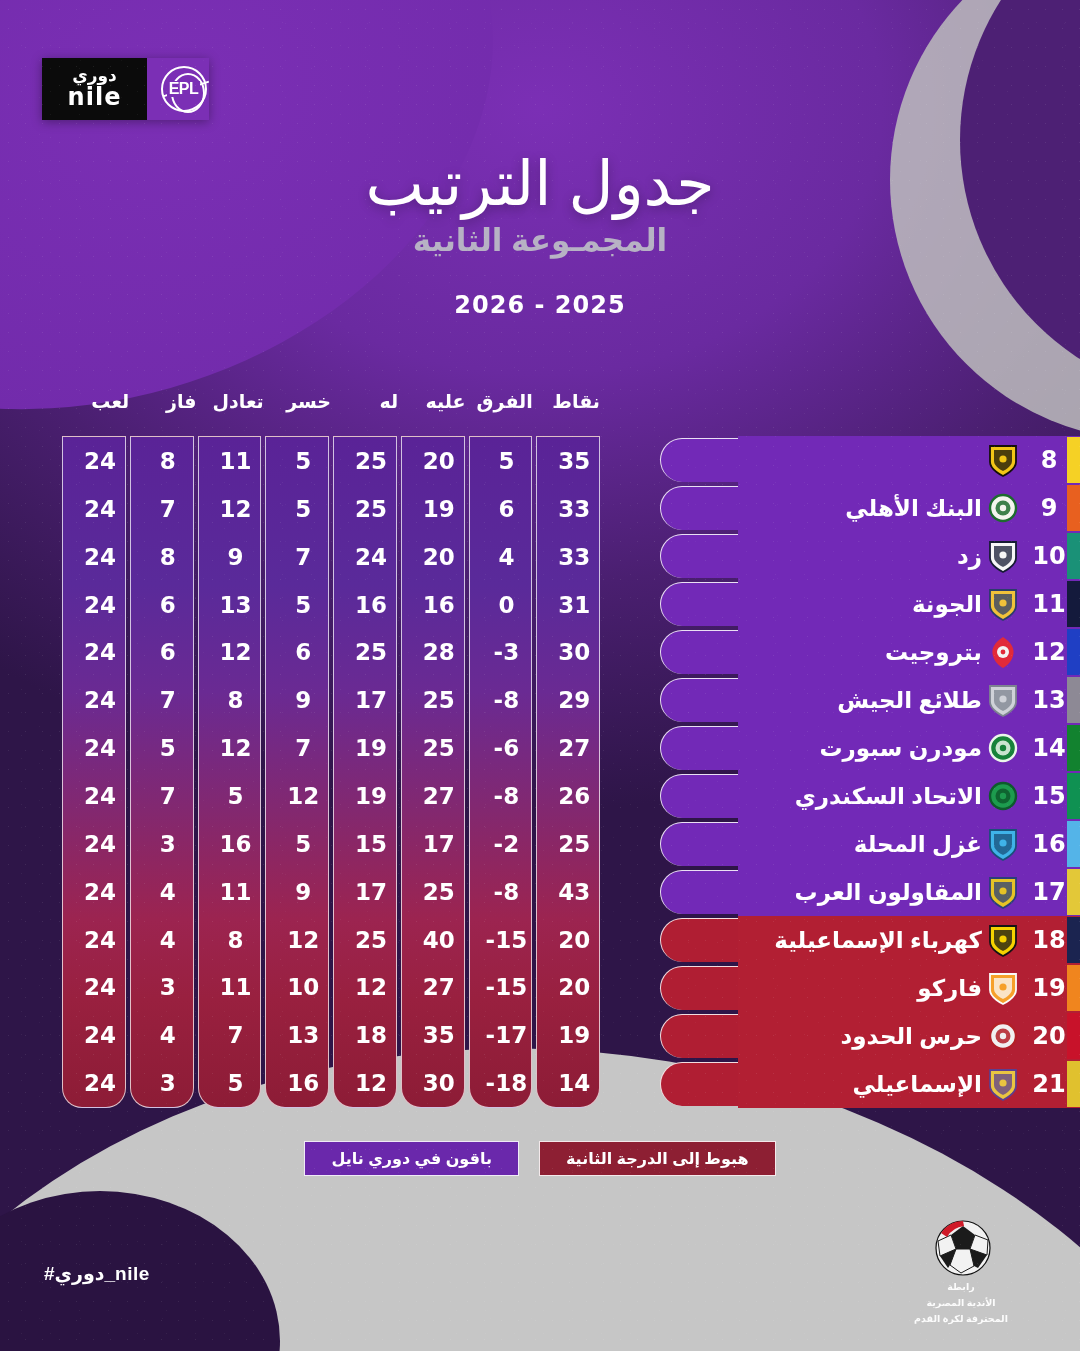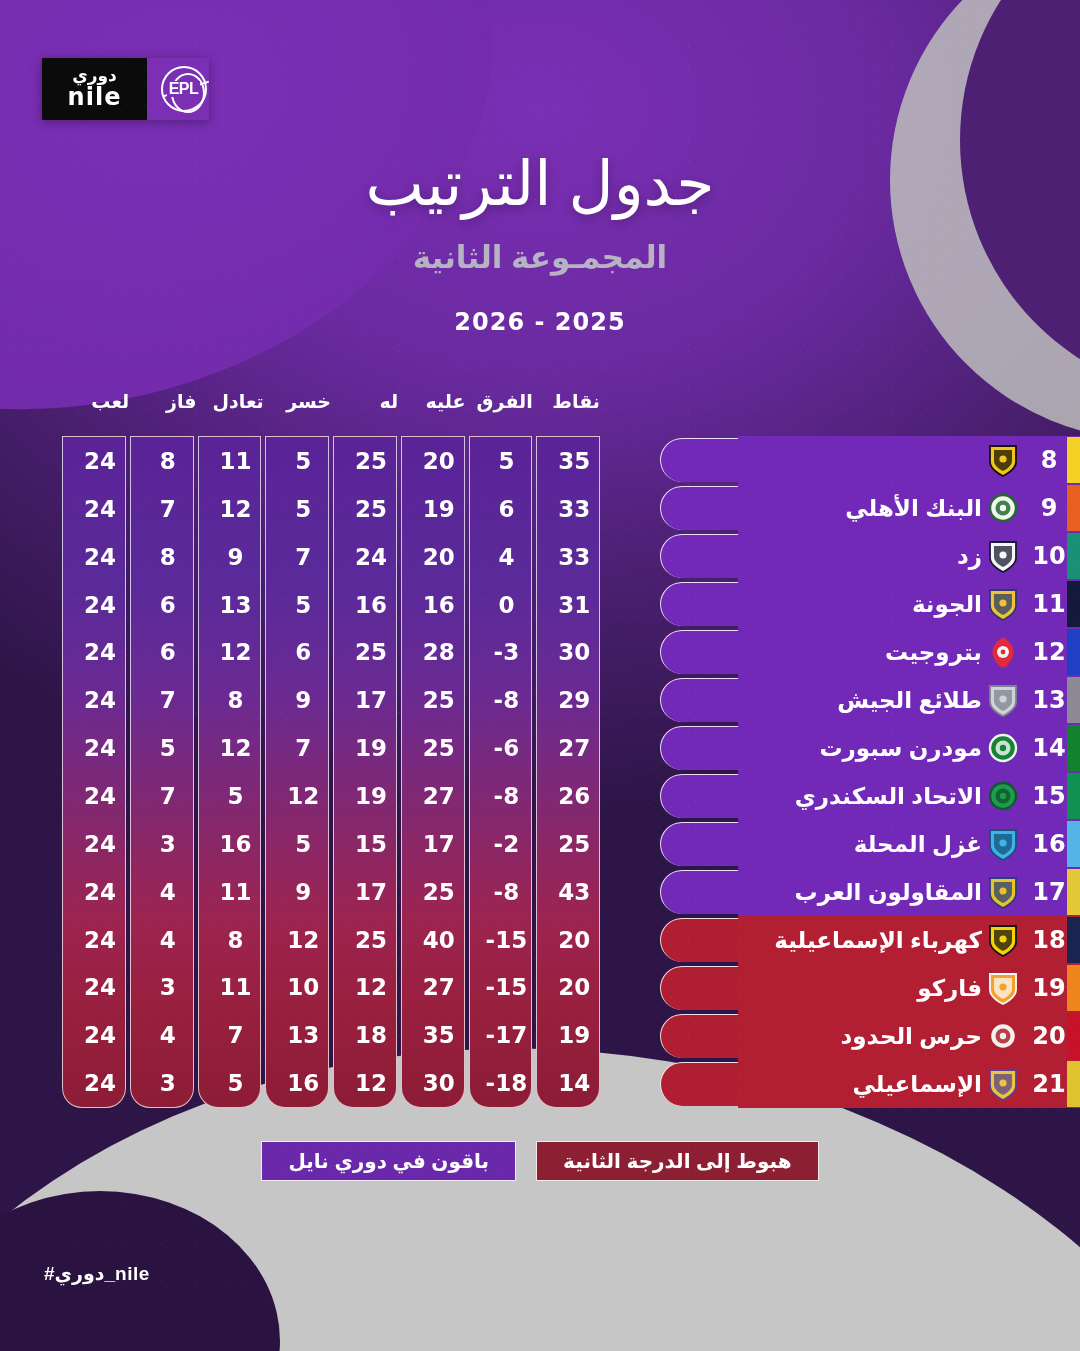--- a/index.html
+++ b/index.html
@@ -94,21 +94,21 @@
     align-items:center;justify-content:center;min-width:105px;
   }
   .logo-nile .ar{color:#fff;font-size:17px;font-weight:bold;line-height:1.05;letter-spacing:.5px;}
   .logo-nile .en{color:#fff;font-size:24px;font-weight:bold;line-height:1;letter-spacing:1px;
      font-family:"DejaVu Sans",sans-serif;}
 
   
   .titles{position:absolute;top:148px;left:0;right:0;text-align:center;z-index:20;}
   .t-main{color:#fff;font-size:62px;font-weight:normal;line-height:1.15;letter-spacing:-1px;
     text-shadow:0 3px 12px rgba(0,0,0,.28);}
-  .t-sub{color:#b7b2c4;font-size:31px;font-weight:bold;margin-top:20px;letter-spacing:1px;}
+  .t-sub{color:#b7b2c4;font-size:31px;font-weight:bold;margin-top:3px;letter-spacing:1px;}
   .t-season{color:#fff;font-size:24px;font-weight:bold;margin-top:32px;letter-spacing:1px;
     font-family:"DejaVu Sans",sans-serif;direction:ltr;}
 
   
   #table{position:absolute;top:392px;left:0;width:1080px;z-index:20;}
 
   
   .stat-heads{
     position:absolute;top:0;left:62px;width:538px;height:36px;
     display:flex;flex-direction:row;
@@ -184,21 +184,21 @@
   }
   .team-row.relegated .tr-bg{background:#b21f33;}
   .tr-accent{
     position:absolute;top:1px;bottom:1px;right:0;width:13px;z-index:5;
   }
 
   
   .legend{position:absolute;top:1141px;left:0;width:1080px;z-index:20;
     display:flex;flex-direction:row;justify-content:center;gap:20px;}
   .lg{
-    padding:7px 26px;color:#fff;font-size:20px;font-weight:bold;
+    padding:7px 26px;color:#fff;font-size:16px;font-weight:bold;
     border:1.5px solid rgba(255,255,255,.9);white-space:nowrap;
   }
   .lg.stay{background:#6a28ab;}
   .lg.down{background:#8d1f33;}
 
   
   .hashtag{
     position:absolute;top:1262px;left:44px;z-index:25;
     color:#fff;font-size:19px;font-weight:bold;letter-spacing:.5px;
     direction:ltr;
@@ -580,14 +580,31 @@
         </div>
     </div>
   </div>
 
   <div class="legend">
     <div class="lg down">هبوط إلى الدرجة الثانية</div>
     <div class="lg stay">باقون في دوري نايل</div>
   </div>
 
   <div class="hashtag">#دوري_nile</div>
+  <div class="efa">
+    <div class="ball">
+      <svg viewBox="0 0 62 62" width="62" height="62" aria-hidden="true">
+        <circle cx="33" cy="32" r="27" fill="#f2f2f2" stroke="#111" stroke-width="1.2"></circle>
+        <path d="M33 10 L45 19 L40 33 L26 33 L21 19 Z" fill="#1b1b1b"></path>
+        <path d="M45 19 L58 24 L57 39 L40 33 Z" fill="#f2f2f2" stroke="#1b1b1b" stroke-width="1"></path>
+        <path d="M21 19 L8 25 L10 40 L26 33 Z" fill="#f2f2f2" stroke="#1b1b1b" stroke-width="1"></path>
+        <path d="M26 33 L40 33 L44 50 L31 57 L20 49 Z" fill="#f2f2f2" stroke="#1b1b1b" stroke-width="1"></path>
+        <path d="M40 33 L57 39 L48 52 L44 50 Z" fill="#1b1b1b"></path>
+        <path d="M26 33 L10 40 L18 52 L20 49 Z" fill="#1b1b1b"></path>
+        <path d="M33 5 a27 27 0 0 0 -22 12 l6 4 a23 23 0 0 1 17 -11 z" fill="#cf1a28"></path>
+      </svg>
+    </div>
+    <div class="efa-txt">رابطة</div>
+    <div class="efa-txt">الأندية المصرية</div>
+    <div class="efa-txt">المحترفة لكرة القدم</div>
+  </div>
 
 </div>
 
 </body></html>

